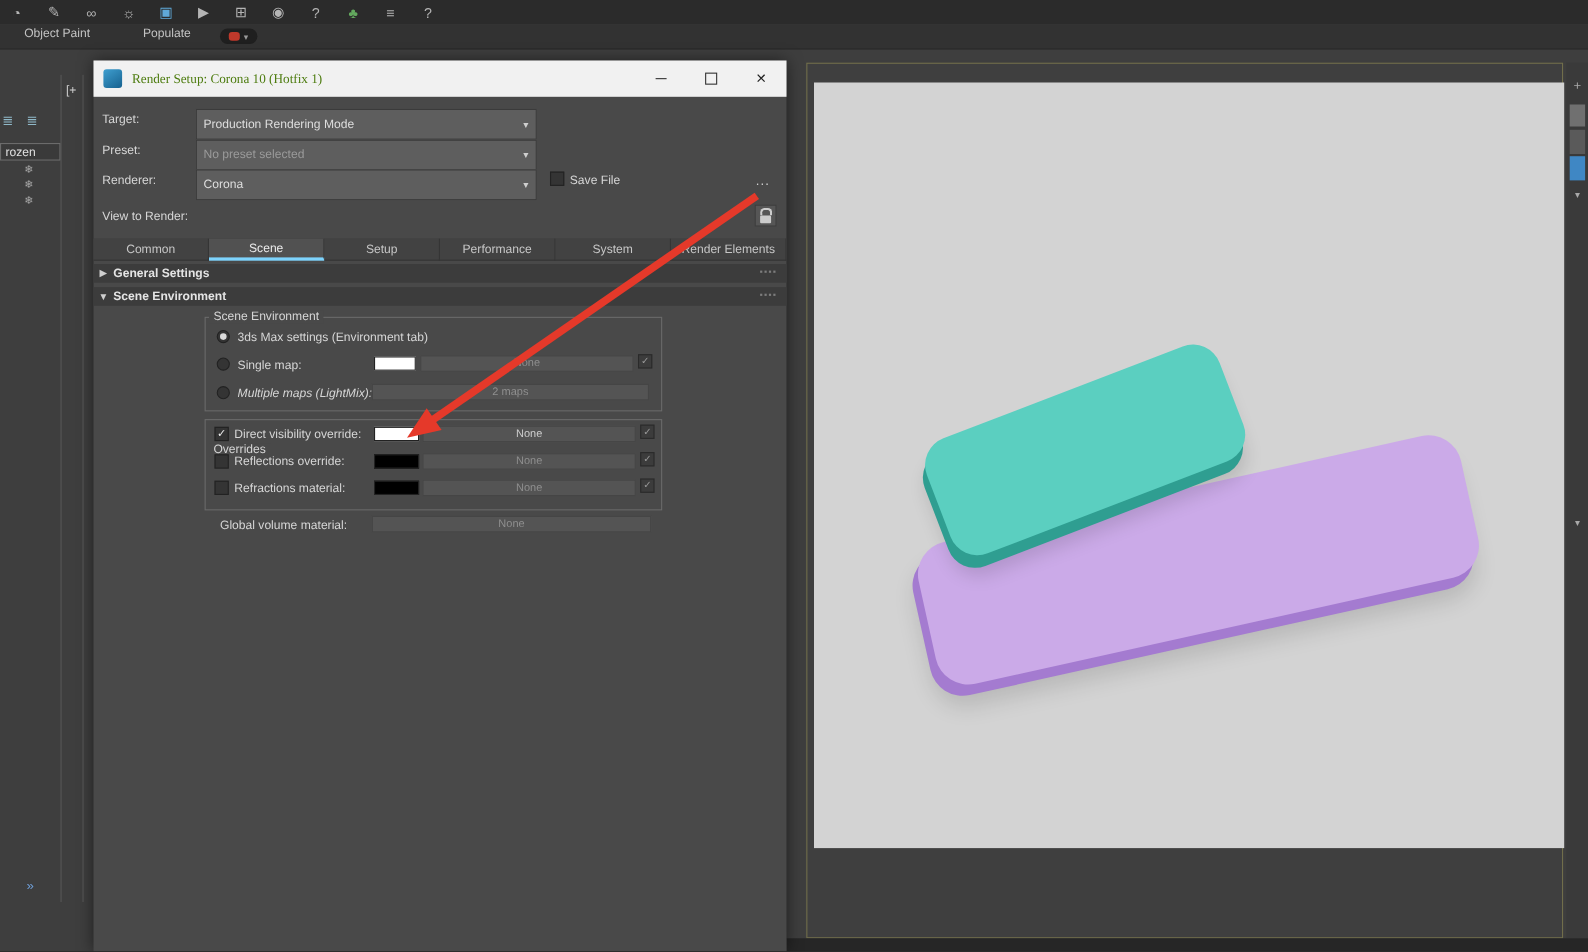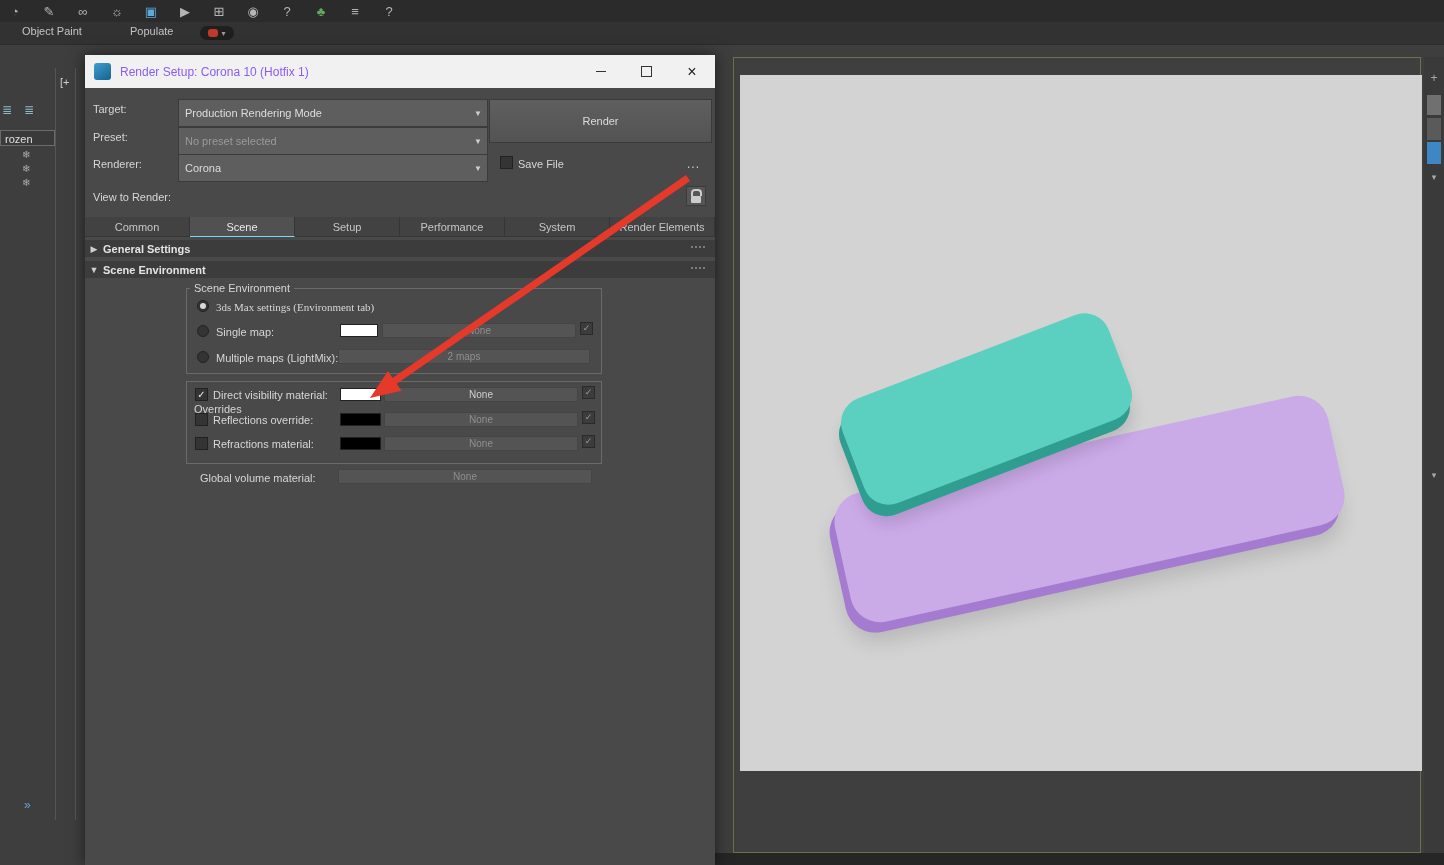--- a/index.html
+++ b/index.html
@@ -39,21 +39,21 @@
   
   .rail{left:1424px;top:57px;width:20px;height:796px;background:#3a3a3a;}
   .rail .seg{position:absolute;left:3px;width:14px;}
   .rail-glyph{position:absolute;left:0;width:20px;text-align:center;color:#a9a9a9;}
   .bottom-strip{left:715px;top:853px;width:729px;height:12px;background:#262626;}
 
   
   .dialog{left:85px;top:55px;width:630px;height:810px;background:#494949;box-shadow:0 0 14px rgba(0,0,0,.55);}
   .titlebar{position:absolute;left:0;top:0;width:100%;height:33px;background:#f1f1f1;display:flex;align-items:center;}
   .app-ic{width:17px;height:17px;margin-left:9px;border-radius:3px;background:linear-gradient(145deg,#3f9fd0,#16618f);}
-  .title-text{margin-left:9px;font-size:12px;color:#8b5cf6;}
+  .title-text{margin-left:9px;font-size:12px;color:#4d7c0f;font-family:Liberation Serif, serif;}
   .winbtn{position:absolute;top:0;width:30px;height:33px;display:flex;align-items:center;justify-content:center;cursor:default;}
   .min-glyph{width:10px;height:1px;background:#333;}
   .max-glyph{width:9px;height:9px;border:1px solid #333;}
   .close-glyph{font-size:16px;color:#222;line-height:1;}
 
   .dlg-label{position:absolute;font-size:11px;color:#d6d6d6;}
   .dropdown{position:absolute;height:28px;background:#5e5e5e;border:1px solid #3b3b3b;box-sizing:border-box;
             display:flex;align-items:center;font-size:11px;color:#dedede;padding-left:6px;}
   .dropdown .caret{position:absolute;right:5px;font-size:8px;color:#cfcfcf;}
   .dropdown.dim span.val{color:#9a9a9a;}
@@ -64,21 +64,21 @@
        display:flex;align-items:center;justify-content:center;font-size:10px;color:#ececec;line-height:1;}
   .dots-btn{position:absolute;font-size:12px;color:#d0d0d0;letter-spacing:1px;}
   .lockbtn{position:absolute;left:601px;top:131px;width:20px;height:20px;background:#565656;border:1px solid #3b3b3b;box-sizing:border-box;
            display:flex;flex-direction:column;align-items:center;justify-content:center;}
   .shackle{width:7px;height:5px;border:2px solid #cccccc;border-bottom:none;border-radius:4px 4px 0 0;}
   .lockbody{width:10px;height:7px;background:#cccccc;border-radius:1px;}
 
   .tabs{position:absolute;left:0;top:162px;width:100%;height:20px;display:flex;background:#3a3a3a;}
   .tab{flex:1;display:flex;align-items:center;justify-content:center;font-size:11px;color:#c6c6c6;
        background:#424242;border-right:1px solid #353535;border-bottom:1px solid #353535;cursor:default;}
-  .tab.active{background:#515151;color:#ebebeb;border-bottom:1px solid #7dd3fc;}
+  .tab.active{background:#515151;color:#ebebeb;border-bottom:3px solid #7dd3fc;}
 
   .rollout{position:absolute;left:0;width:100%;height:17px;background:#3c3c3c;display:flex;align-items:center;}
   .rollout .arrow{width:18px;text-align:center;font-size:9px;color:#cfcfcf;}
   .rollout .rtitle{font-size:11px;font-weight:bold;color:#e4e4e4;}
   .grip{position:absolute;right:10px;top:6px;display:flex;gap:2px;}
   .grip i{width:2px;height:2px;background:#7d7d7d;display:block;}
 
   .group{position:absolute;border:1px solid #6a6a6a;}
   .group-title{position:absolute;font-size:11px;color:#d6d6d6;background:#494949;padding:0 4px;}
   .radio{position:absolute;width:12px;height:12px;border-radius:50%;background:#343434;border:1px solid #222;box-sizing:border-box;}
@@ -184,23 +184,20 @@
       <span class="val">No preset selected</span>
       <span class="caret">▼</span>
     </div>
 
     <span class="dlg-label" style="left:8px;top:103px;">Renderer:</span>
     <div class="dropdown" style="left:93px;top:99px;width:310px;">
       <span class="val">Corona</span>
       <span class="caret">▼</span>
     </div>
 
-    <div class="bigbtn">
-        <span>Render</span>
-      </div>
 
     <span class="chk" style="left:415px;top:101px;"></span>
     <span class="dlg-label" style="left:433px;top:103px;">Save File</span>
     <span class="dots-btn" style="left:602px;top:102px;">...</span>
 
     <span class="dlg-label" style="left:8px;top:136px;">View to Render:</span>
     <span class="lockbtn">
       <span class="shackle"></span>
       <span class="lockbody"></span>
     </span>
@@ -232,41 +229,41 @@
           <i></i>
           <i></i>
           <i></i>
         </span>
     </div>
 
     <div class="group" style="left:101px;top:233px;width:414px;height:84px;"></div>
     <span class="group-title" style="left:105px;top:227px;">Scene Environment</span>
 
     <span class="radio sel" style="left:112px;top:245px;"></span>
-    <span class="dlg-label" style="left:131px;top:246px;font-family:Liberation Serif, serif;">3ds Max settings (Environment tab)</span>
+    <span class="dlg-label" style="left:131px;top:246px;">3ds Max settings (Environment tab)</span>
 
     <span class="radio" style="left:112px;top:270px;"></span>
     <span class="dlg-label" style="left:131px;top:271px;">Single map:</span>
     <span class="swatch" style="left:255px;top:269px;width:38px;background:#ffffff;"></span>
     <span class="none-btn dim" style="left:297px;top:268px;width:194px;">
         <span>None</span>
       </span>
     <span class="minichk" style="left:495px;top:267px;">✓</span>
 
     <span class="radio" style="left:112px;top:296px;"></span>
-    <span class="dlg-label" style="left:131px;top:297px;">Multiple maps (LightMix):</span>
+    <span class="dlg-label" style="left:131px;top:297px;font-style:italic;">Multiple maps (LightMix):</span>
     <span class="none-btn dim" style="left:253px;top:294px;width:252px;">
         <span>2 maps</span>
       </span>
 
     <div class="group" style="left:101px;top:326px;width:414px;height:81px;"></div>
     <span class="group-title" style="left:105px;top:320px;margin-top:28px;">Overrides</span>
 
     <span class="chk" style="left:110px;top:333px;">✓</span>
-    <span class="dlg-label" style="left:128px;top:334px;">Direct visibility material:</span>
+    <span class="dlg-label" style="left:128px;top:334px;">Direct visibility override:</span>
     <span class="swatch" style="left:255px;top:333px;width:41px;;position:absolute;height:13px;border:1px solid #222;box-sizing:border-box;background:#ffffff;"></span>
     <span class="none-btn" style="left:299px;top:332px;width:194px;">
         <span>None</span>
       </span>
     <span class="minichk" style="left:497px;top:331px;">✓</span>
 
     <span class="chk" style="left:110px;top:358px;"></span>
     <span class="dlg-label" style="left:128px;top:359px;">Reflections override:</span>
     <span class="swatch" style="left:255px;top:358px;width:41px;;position:absolute;height:13px;border:1px solid #222;box-sizing:border-box;background:#000000;"></span>
     <span class="none-btn dim" style="left:299px;top:357px;width:194px;">

